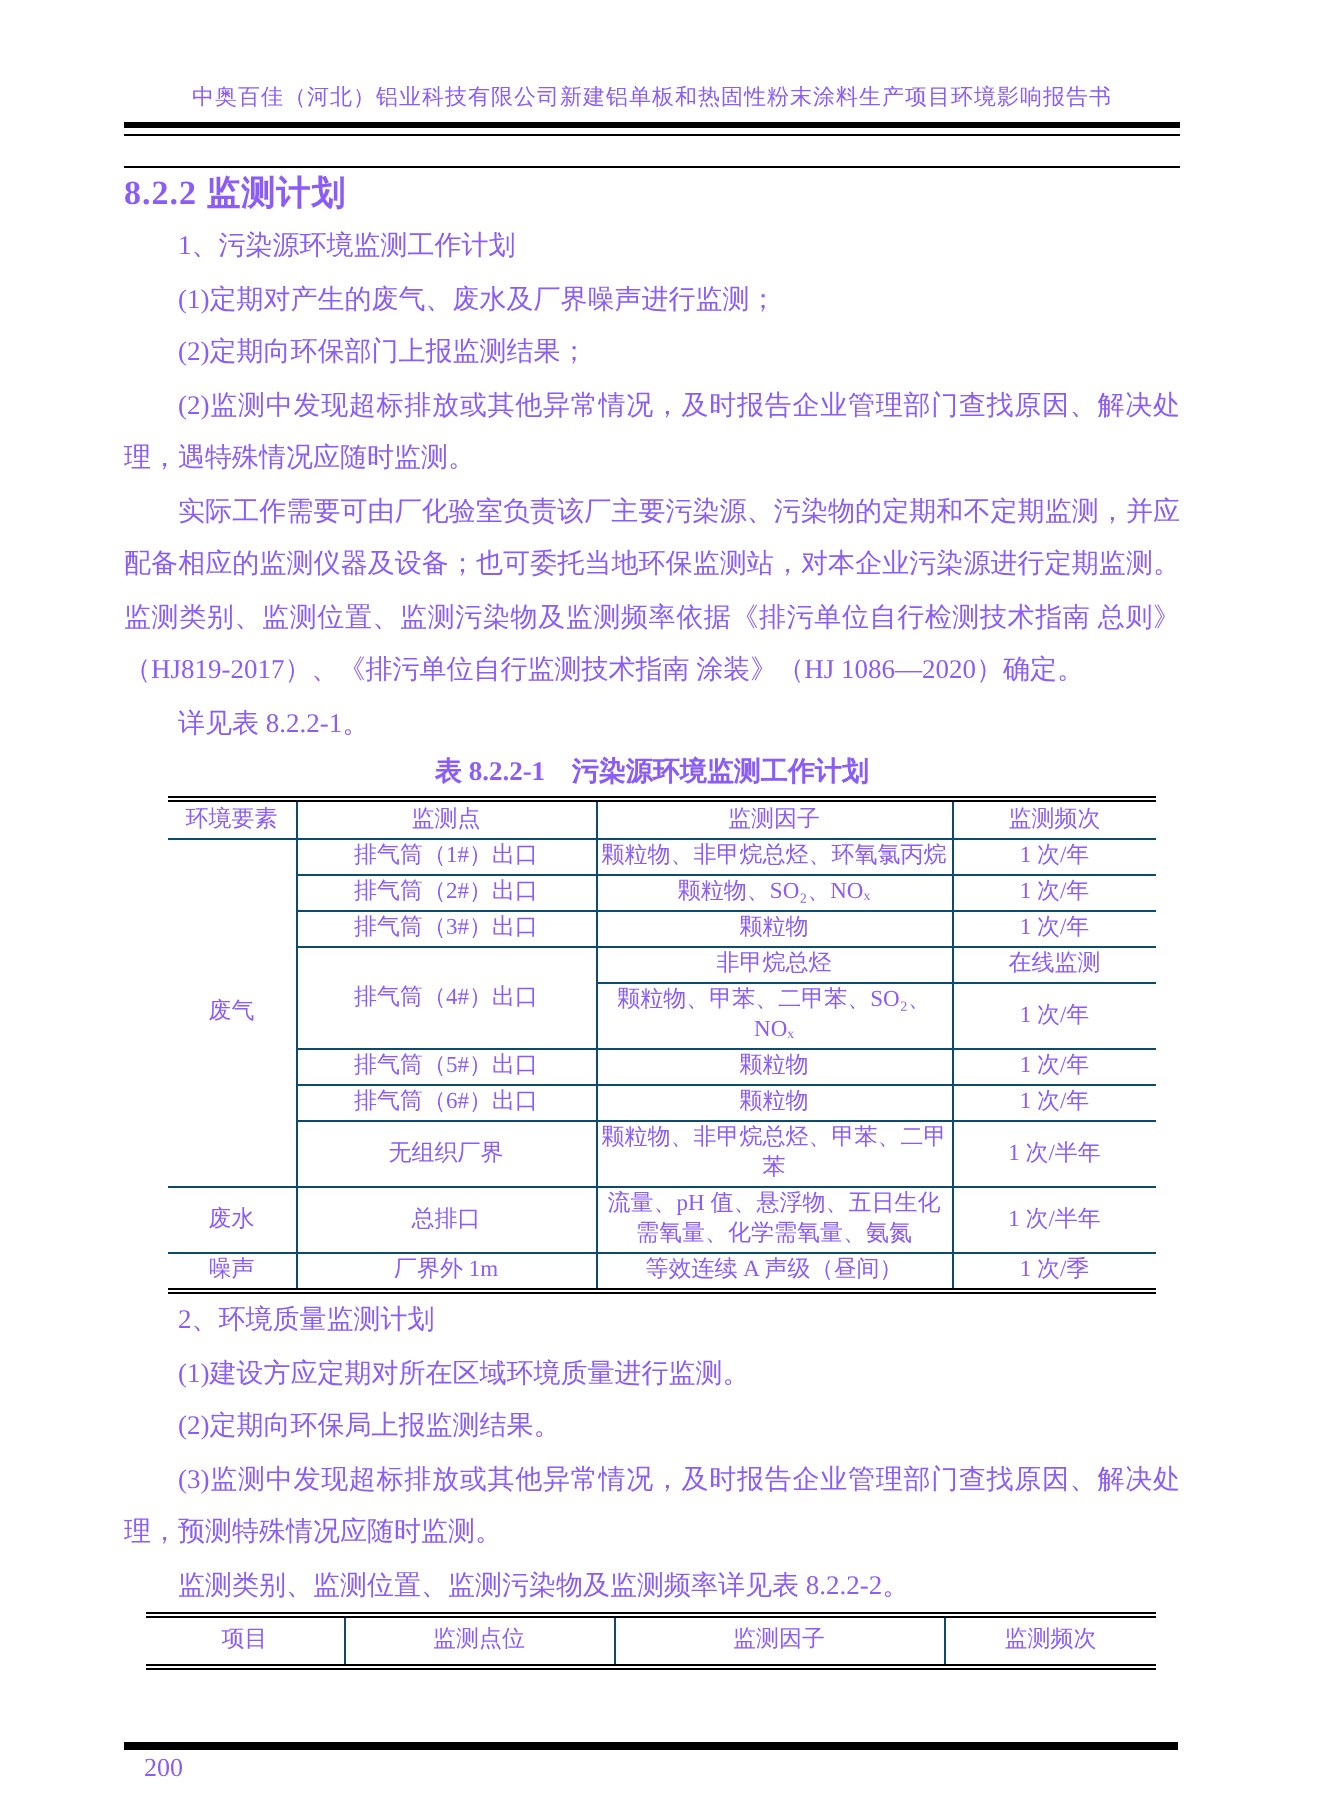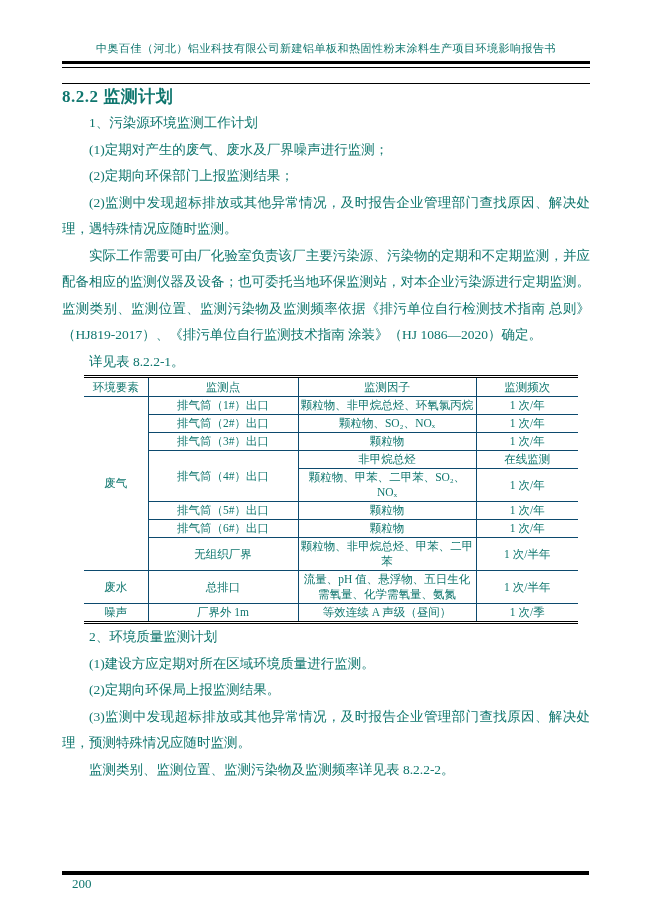--- a/index.html
+++ b/index.html
@@ -1,18 +1,18 @@
 <!DOCTYPE html>
 <html><head>
 <meta charset="utf-8">
 <style>
   html,body { margin:0; padding:0; background:#ffffff; }
   .page {
     position:relative; width:665px; height:907px; background:#ffffff;
-    font-family:"Liberation Serif","DejaVu Serif",serif; color:#0f766e;
+    font-family:"Liberation Serif","DejaVu Serif",serif; color:#8b5cf6;
     overflow:hidden;
   }
   .doc-header {
     position:absolute; top:41px; left:62px; width:528px;
     text-align:center; font-size:11px; letter-spacing:0.5px; white-space:nowrap;
   }
   .rule { position:absolute; left:62px; width:528px; background:#000; }
   .rule-thick { top:61px; height:3px; }
   .rule-thin  { top:67px; height:1px; }
   .rule-section { top:83px; height:1px; }
@@ -60,20 +60,21 @@
   <div class="section-heading">8.2.2 监测计划</div>
 
   <div class="body-flow">
     <p>1、污染源环境监测工作计划</p>
     <p>(1)定期对产生的废气、废水及厂界噪声进行监测；</p>
     <p>(2)定期向环保部门上报监测结果；</p>
     <p>(2)监测中发现超标排放或其他异常情况，及时报告企业管理部门查找原因、解决处理，遇特殊情况应随时监测。</p>
     <p>实际工作需要可由厂化验室负责该厂主要污染源、污染物的定期和不定期监测，并应配备相应的监测仪器及设备；也可委托当地环保监测站，对本企业污染源进行定期监测。监测类别、监测位置、监测污染物及监测频率依据《排污单位自行检测技术指南 总则》（HJ819-2017）、《排污单位自行监测技术指南 涂装》（HJ 1086—2020）确定。</p>
     <p>详见表 8.2.2-1。</p>
 
+    <div class="tcaption">表 8.2.2-1　污染源环境监测工作计划</div>
 
     <table class="mtable t1">
       <colgroup>
         <col style="width:64px">
           <col style="width:150px">
           <col style="width:178px">
           <col style="width:102px">
       </colgroup>
       <tbody>
           <tr>
@@ -137,18 +138,34 @@
     </tbody>
       </table>
 
     <p>2、环境质量监测计划</p>
     <p>(1)建设方应定期对所在区域环境质量进行监测。</p>
     <p>(2)定期向环保局上报监测结果。</p>
     <p>(3)监测中发现超标排放或其他异常情况，及时报告企业管理部门查找原因、解决处理，预测特殊情况应随时监测。</p>
     <p>监测类别、监测位置、监测污染物及监测频率详见表 8.2.2-2。</p>
 
 
+    <table class="mtable t2">
+      <colgroup>
+        <col style="width:99px">
+          <col style="width:135px">
+          <col style="width:165px">
+          <col style="width:106px">
+      </colgroup>
+      <tbody>
+          <tr>
+        <th class="cl">项目</th>
+        <th>监测点位</th>
+        <th>监测因子</th>
+        <th class="cr">监测频次</th>
+      </tr>
+    </tbody>
+      </table>
   </div>
 
   <div class="footer-rule"></div>
   <div class="page-number">200</div>
 
 </div>
 
 </body></html>

